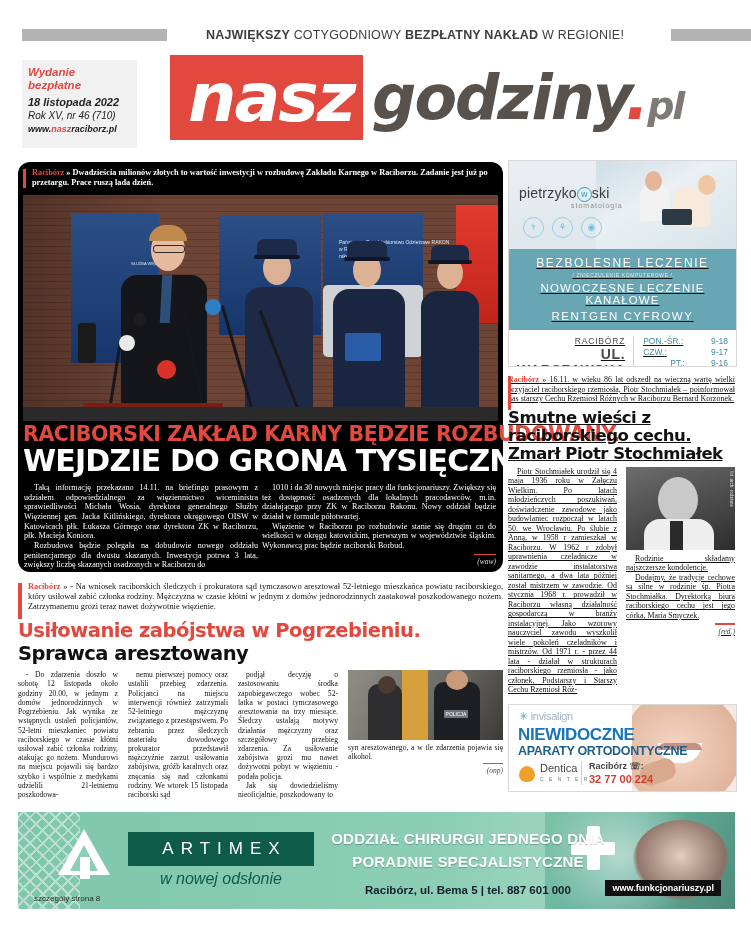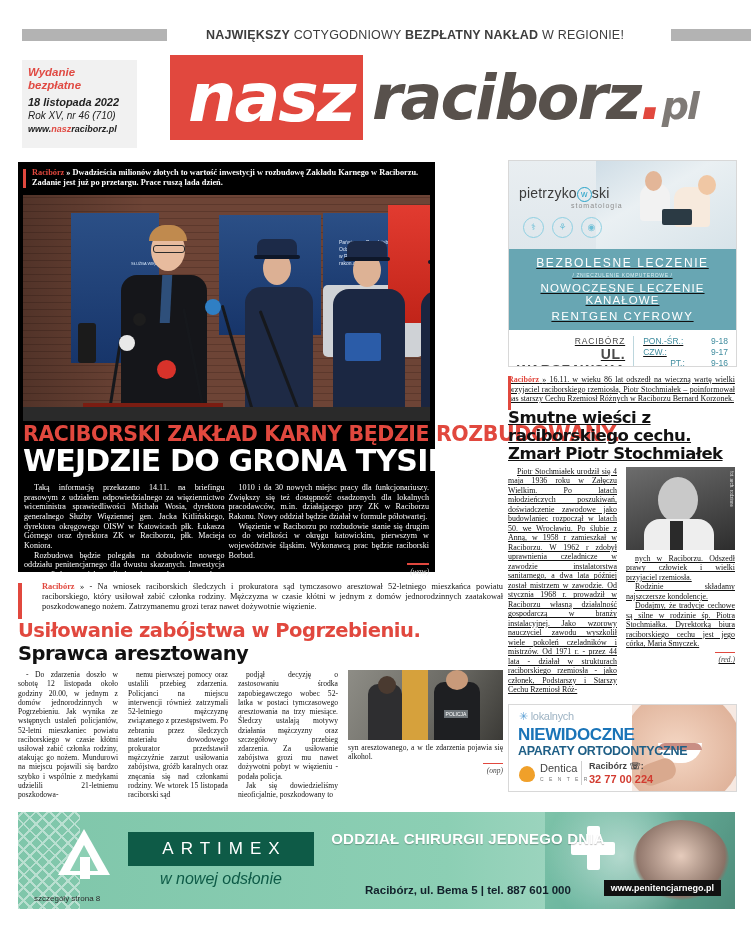--- a/index.html
+++ b/index.html
@@ -28,21 +28,21 @@
 
   .logo-red{position:absolute;left:170px;top:0px;width:193px;height:85px;background:#e1483e;}
   .logo-nasz{position:absolute;left:188px;top:4px;font-family:"DejaVu Sans",sans-serif;font-style:italic;
       font-weight:bold;font-size:68px;color:#fff;letter-spacing:-2px;line-height:78px;}
   .logo-rac{position:absolute;left:372px;top:6px;font-family:"DejaVu Sans",sans-serif;font-style:italic;
       font-weight:bold;font-size:62px;color:#58514c;letter-spacing:-2px;line-height:74px;}
   .logo-dot{color:#e1483e;}
   .logo-pl{font-size:38px;color:#7f7a76;}
 
   
-  .lead{position:absolute;left:18px;top:162px;width:417px;height:410px;background:#000;color:#fff;}
+  .lead{position:absolute;left:18px;top:162px;width:485px;height:410px;background:#000;color:#fff;border-radius:12px;}
   .lead-lede{position:relative;padding:6px 8px 4px 14px;font-size:8.3px;line-height:10.4px;font-weight:bold;}
   .lead-lede .tick{position:absolute;left:5px;top:7px;width:3px;height:19px;background:#e1483e;}
   .lead-lede .city{color:#e1483e;font-weight:bold;}
   .lead-photo{position:relative;margin:2px 5px 0 5px;height:226px;overflow:hidden;background:#4a3c33;}
   .lead-h1{margin:2px 5px 0 5px;font-family:"DejaVu Sans",sans-serif;font-weight:bold;color:#e1483e;
       font-size:20.5px;line-height:22px;letter-spacing:-.4px;white-space:nowrap;}
   .lead-h2{margin:0 5px;font-family:"DejaVu Sans",sans-serif;font-weight:bold;color:#fff;
       font-size:30px;line-height:32px;letter-spacing:-.8px;white-space:nowrap;}
   .lead-cols{display:flex;gap:4px;margin:6px 6px 0 6px;}
   .lead-cols p{margin:0 0 0 0;font-size:8.15px;line-height:9.7px;text-align:justify;text-indent:10px;}
@@ -124,21 +124,21 @@
   .invis .heart{width:16px;height:16px;background:#f0a02a;border-radius:50% 50% 50% 50%/60% 60% 40% 40%;}
   .invis .dname{font-family:"Liberation Sans",sans-serif;font-size:11px;color:#444;line-height:11px;}
   .invis .dname small{display:block;font-size:5px;letter-spacing:2px;color:#777;}
   .invis .divider{position:absolute;left:72px;top:56px;width:1px;height:24px;background:#cfcfcf;}
   .invis .city{position:absolute;left:80px;top:56px;font-family:"Liberation Sans",sans-serif;font-size:9px;color:#444;font-weight:bold;}
   .invis .tel{position:absolute;left:80px;top:68px;font-family:"Liberation Sans",sans-serif;font-size:11px;color:#d23b30;font-weight:bold;}
   .invis .face{position:absolute;right:0;top:0;width:104px;height:86px;overflow:hidden;background:#f6e9e2;}
 
   
   .mid{position:absolute;left:18px;top:582px;width:485px;}
-  .mid-lede{position:relative;padding-left:24px;font-size:8.4px;line-height:10.1px;text-align:justify;}
+  .mid-lede{position:relative;padding-left:10px;font-size:8.4px;line-height:10.1px;text-align:justify;}
   .mid-lede .tick{position:absolute;left:0;top:1px;width:3.5px;height:36px;background:#e1483e;}
   .mid-lede .city{color:#e1483e;font-weight:bold;}
   .mid-h{font-family:"DejaVu Sans",sans-serif;font-weight:bold;font-size:19.5px;letter-spacing:-.5px;margin:7px 0 5px;}
   .mid-h .r{color:#e1483e;}
   .mid-cols{display:flex;gap:10px;}
   .mid-cols .c{width:155px;}
   .mid-cols p{margin:0;font-size:7.6px;line-height:9.2px;text-align:justify;text-indent:8px;}
   .mid-photo{position:relative;width:155px;height:70px;background:#6e6e68;overflow:hidden;margin-bottom:3px;}
   .mid-cap{font-size:7.6px;line-height:9.2px;text-align:justify;}
   .mid-sig{text-align:right;font-size:7.5px;font-style:italic;color:#444;margin-top:1px;}
@@ -199,21 +199,21 @@
       <div class="red">
         <div>Wydanie</div>
         <div>bezpłatne</div>
       </div>
       <div class="d1">18 listopada 2022</div>
       <div class="d2">Rok XV, nr 46 (710)</div>
       <div class="d3"><span>www.</span><span class="r">nasz</span><span>raciborz.pl</span></div>
     </div>
     <div class="logo-red"></div>
     <div class="logo-nasz">nasz</div>
-    <div class="logo-rac"><span>raciborz</span><span class="logo-dot">.</span><span class="logo-pl">pl</span></div>
+    <div class="logo-rac"><span>godziny</span><span class="logo-dot">.</span><span class="logo-pl">pl</span></div>
   </div>
 
   <div class="lead">
     <div class="lead-lede">
       <span class="tick"></span>
       <span class="city">Racibórz</span>
       <span>»</span><span> Dwadzieścia milionów złotych to wartość inwestycji w rozbudowę Zakładu Karnego w Raciborzu. Zadanie jest już po przetargu. Prace ruszą lada dzień.</span>
     </div>
 
     <div class="lead-photo">
@@ -337,37 +337,36 @@
           <p>Piotr Stochmiałek urodził się 4 maja 1936 roku w Załęczu Wielkim. Po latach młodzieńczych poszukiwań, doświadczenie zawodowe jako budowlaniec rozpoczął w latach 50. we Wrocławiu. Po ślubie z Anną, w 1958 r zamieszkał w Raciborzu. W 1962 r zdobył uprawnienia czeladnicze w zawodzie instalatorstwa sanitarnego, a dwa lata później został mistrzem w zawodzie. Od stycznia 1968 r. prowadził w Raciborzu własną działalność gospodarczą w branży instalacyjnej. Jako wzorowy nauczyciel zawodu wyszkolił wiele pokoleń czeladników i mistrzów. Od 1971 r. - przez 44 lata - działał w strukturach raciborskiego rzemiosła - jako członek, Podstarszy i Starszy Cechu Rzemiosł Róż-</p>
         </div>
         <div class="c">
           <div class="obit-photo">
             <div style="position:absolute;left:0;top:0;width:100%;height:100%;background:linear-gradient(160deg,#6d6d6d,#2d2d2d);"></div>
             <div style="position:absolute;left:32px;top:10px;width:40px;height:46px;border-radius:50%;background:#c9c9c9;"></div>
             <div style="position:absolute;left:18px;top:52px;width:70px;height:34px;background:#eee;border-radius:16px 16px 0 0;"></div>
             <div style="position:absolute;left:44px;top:54px;width:13px;height:30px;background:#2a2a2a;"></div>
             <div class="obit-credit">fot. arch. rodzinne</div>
           </div>
-          <p>nych w Raciborzu. Odszedł prawy człowiek i wielki przyjaciel rzemiosła.</p>
           <p>Rodzinie składamy najszczersze kondolencje.</p>
           <p>Dodajmy, że tradycje cechowe są silne w rodzinie śp. Piotra Stochmiałka. Dyrektorką biura raciborskiego cechu jest jego córka, Maria Smyczek.</p>
           <div class="obit-sig"><span class="rule"></span><span>(red.)</span></div>
         </div>
       </div>
     </div>
 
     <div class="ad invis">
 
       <div class="face">
         <div style="position:absolute;left:-10px;top:-16px;width:120px;height:120px;border-radius:50%;background:radial-gradient(ellipse at 45% 50%,#f5d7c4,#e0b49c 70%);"></div>
         <div style="position:absolute;left:26px;top:38px;width:44px;height:20px;border-radius:0 0 22px 22px;background:#fff;"></div>
         <div style="position:absolute;left:26px;top:38px;width:44px;height:7px;background:#c98e84;border-radius:22px 22px 0 0;"></div>
         <div style="position:absolute;left:8px;top:56px;width:36px;height:22px;background:#d9a98e;border-radius:10px;transform:rotate(-20deg);"></div>
       </div>
-      <div class="logo"><span class="star">✳</span> <span>lokalnych</span></div>
+      <div class="logo"><span class="star">✳</span> <span>invisalign</span></div>
       <div class="h1">NIEWIDOCZNE</div>
       <div class="h2">APARATY ORTODONTYCZNE</div>
       <div class="dent-logo">
         <div class="heart"></div>
         <div class="dname"><span>Dentica</span><small>C E N T E R</small></div>
       </div>
       <div class="divider"></div>
       <div class="city">Racibórz ☏:</div>
       <div class="tel">32 77 00 224</div>
     </div>
@@ -420,17 +419,18 @@
       </div>
     <div class="tag">w nowej odsłonie</div>
     <div class="small">szczegóły strona 8</div>
     <div class="medglow"></div>
     <div class="eye"></div>
     <div class="cross">
         <i class="v"></i>
         <i class="h"></i>
       </div>
     <div class="r1">ODDZIAŁ CHIRURGII JEDNEGO DNIA</div>
+    <div class="r2">PORADNIE SPECJALISTYCZNE</div>
     <div class="r3">Racibórz, ul. Bema 5 | tel. 887 601 000</div>
-    <div class="urlbox">www.penitencjarnego.pl</div>
+    <div class="urlbox">www.funkcjonariuszy.pl</div>
   </div>
 
 </div>
 
 </body></html>

